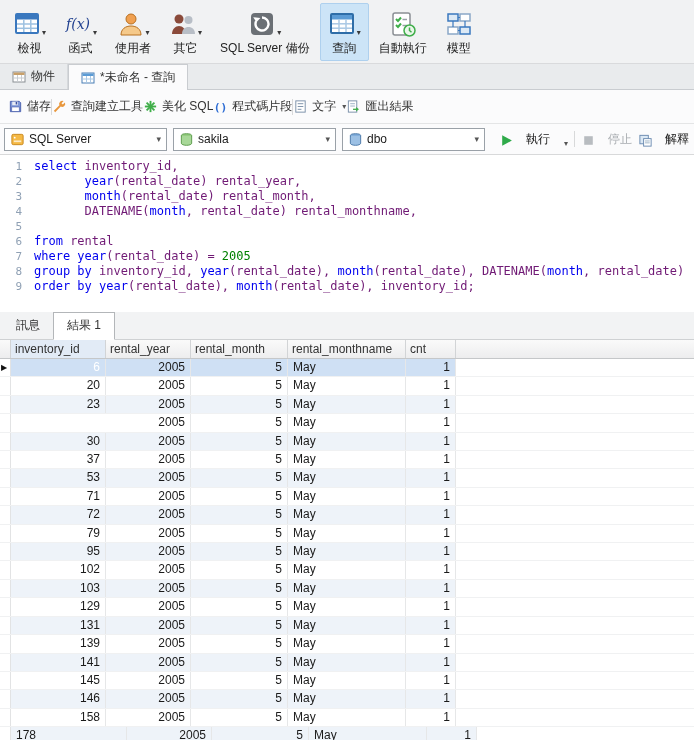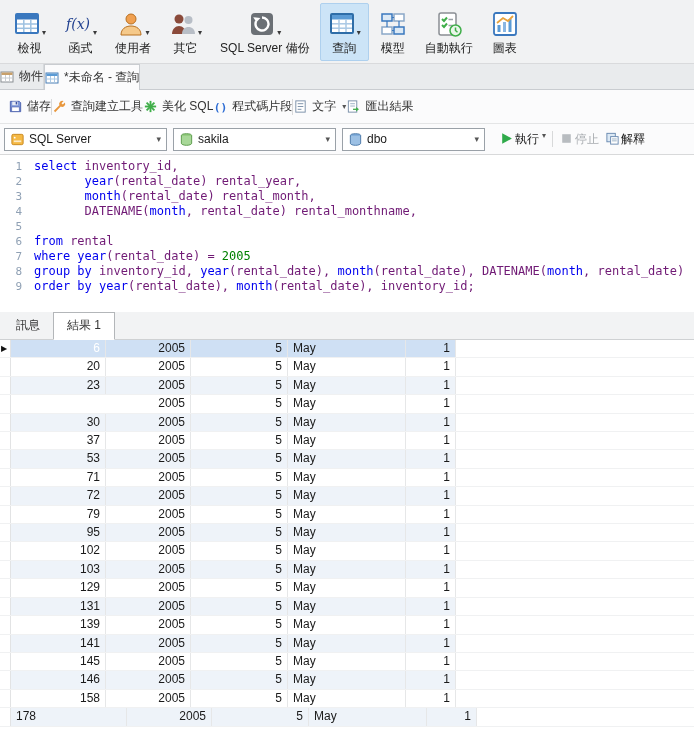--- a/index.html
+++ b/index.html
@@ -11,38 +11,38 @@
   .main-toolbar { flex:0 0 64px; display:flex; align-items:center; gap:2px; padding:2px 4px 2px 5px; background:#f1f2f3; border-bottom:1px solid #d9dadc; }
   .tb-item { display:flex; flex-direction:column; align-items:center; padding:4px 7px 3px; border:1px solid transparent; border-radius:2px; cursor:default; }
   .tb-item.active { background:#cce4f7; border-color:#aed0ee; }
   .tb-top { display:flex; align-items:flex-end; height:30px; }
   .tb-icon svg { width:28px; height:28px; display:block; }
   .tb-arrow { font-size:8px; color:#3a3a3a; margin-left:1px; line-height:10px; }
   .tb-label { font-size:12px; margin-top:2px; white-space:nowrap; color:#222; }
 
   
   .doc-tabbar { flex:0 0 26px; display:flex; align-items:flex-end; background:#e9ebed; border-bottom:1px solid #c9ccd0; }
-  .doc-tab { display:flex; align-items:center; gap:5px; height:25px; padding:0 0; border-right:1px solid #d6d9dc; color:#333; white-space:nowrap; }
+  .doc-tab { display:flex; align-items:center; gap:5px; height:25px; padding:0 12px; border-right:1px solid #d6d9dc; color:#333; white-space:nowrap; }
   .doc-tab.active { background:#fbfbfc; border:1px solid #c9ccd0; border-bottom:none; height:26px; margin-bottom:-1px; }
   .dt-icon svg { width:14px; height:14px; display:block; }
 
   
   .query-toolbar { flex:0 0 30px; display:flex; align-items:center; padding:8px 8px; background:#fbfbfc; border-bottom:1px solid #e4e5e6; }
   .qt-btn { display:flex; align-items:center; gap:4px; color:#333; white-space:nowrap; cursor:default; }
   .qt-btn .icon svg, .conn-bar .icon svg { width:15px; height:15px; display:block; }
   .sep { width:1px; height:16px; background:#d8d9da; }
   .dd-arrow { font-size:8px; color:#555; margin-left:2px; }
 
   
   .conn-bar { flex:0 0 31px; display:flex; align-items:center; gap:6px; padding:0 4px; background:#fbfbfc; border-bottom:1px solid #d8d9da; }
   .combo { display:flex; align-items:center; gap:4px; height:23px; border:1px solid #9aa1a8; background:#fff; padding:0 5px; }
   .combo .c-label { flex:1; overflow:hidden; white-space:nowrap; }
   .combo-conn { width:163px; } .combo-db { width:163px; } .combo-schema { width:143px; }
   .c-arrow { color:#555; font-size:9px; }
-  .bar-btn { display:flex; align-items:flex-start; gap:1px; white-space:nowrap; cursor:default; }
+  .bar-btn { display:flex; align-items:flex-end; gap:12px; white-space:nowrap; cursor:default; }
   .run-btn { margin-left:8px; }
   .stop-btn { color:#a9adb1; }
 
   
   .editor { flex:0 0 157px; background:#fff; padding-top:4px; font-family:"DejaVu Sans Mono","Liberation Mono",monospace; font-size:12px; overflow:hidden; }
   .code-line { display:flex; height:15px; line-height:15px; }
   .ln { flex:0 0 34px; text-align:right; padding-right:12px; color:#8fa0b4; font-size:11px; }
   .code { white-space:pre; }
   .tk-kw { color:#0000ee; }
   .tk-num { color:#008000; }
@@ -154,59 +154,45 @@
             </svg>
           </span>
           <span class="tb-arrow">▾</span>
         </div>
         <div class="tb-label">查詢</div>
       </div>
       <div class="tb-item">
         <div class="tb-top">
           <span class="tb-icon">
             <svg viewBox="0 0 28 28">
-              <rect x="3" y="4" width="10" height="7" fill="#dce9f5" stroke="#3a78be" stroke-width="1.5"></rect>
-              <rect x="15" y="17" width="10" height="7" fill="#dce9f5" stroke="#3a78be" stroke-width="1.5"></rect>
-              <rect x="15" y="4" width="10" height="7" fill="#fff" stroke="#8aa8c8" stroke-width="1.5"></rect>
-              <rect x="3" y="17" width="10" height="7" fill="#fff" stroke="#8aa8c8" stroke-width="1.5"></rect>
-              <path d="M8 11v6M20 11v6M13 7.5h2M13 20.5h2" stroke="#3a78be" stroke-width="1.2" fill="none"></path>
-            </svg>
-          </span>
-        </div>
-        <div class="tb-label">模型</div>
-      </div>
-      <div class="tb-item">
-        <div class="tb-top">
-          <span class="tb-icon">
-            <svg viewBox="0 0 28 28">
               <rect x="4" y="3" width="17" height="22" rx="2" fill="#fff" stroke="#8a8f94" stroke-width="1.5"></rect>
               <path d="M7 9l2 2 3-3.5" stroke="#3fae49" stroke-width="2" fill="none"></path>
               <line x1="13.5" y1="9.5" x2="18" y2="9.5" stroke="#9aa0a6" stroke-width="1.5"></line>
               <path d="M7 15l2 2 3-3.5" stroke="#3fae49" stroke-width="2" fill="none"></path>
               <line x1="13.5" y1="15.5" x2="18" y2="15.5" stroke="#9aa0a6" stroke-width="1.5"></line>
               <circle cx="20.5" cy="20.5" r="5.5" fill="#eaf6ea" stroke="#3fae49" stroke-width="1.5"></circle>
               <path d="M20.5 17.5v3l2 1.8" stroke="#3fae49" stroke-width="1.5" fill="none"></path>
             </svg>
           </span>
         </div>
         <div class="tb-label">自動執行</div>
       </div>
       <div class="tb-item">
         <div class="tb-top">
           <span class="tb-icon">
             <svg viewBox="0 0 28 28">
-              <rect x="3" y="3" width="22" height="22" rx="2" fill="#fff" stroke="#3a78be" stroke-width="1.8"></rect>
-              <rect x="6.5" y="15" width="3" height="7" fill="#5b9bd5"></rect>
-              <rect x="12" y="12" width="3" height="10" fill="#8ab6e2"></rect>
-              <rect x="17.5" y="9" width="3" height="13" fill="#5b9bd5"></rect>
-              <polyline points="6,13 12,8 17,11 22,6" fill="none" stroke="#e8a33d" stroke-width="1.8"></polyline>
-            </svg>
-          </span>
-        </div>
-        <div class="tb-label">圖表</div>
+              <rect x="3" y="4" width="10" height="7" fill="#dce9f5" stroke="#3a78be" stroke-width="1.5"></rect>
+              <rect x="15" y="17" width="10" height="7" fill="#dce9f5" stroke="#3a78be" stroke-width="1.5"></rect>
+              <rect x="15" y="4" width="10" height="7" fill="#fff" stroke="#8aa8c8" stroke-width="1.5"></rect>
+              <rect x="3" y="17" width="10" height="7" fill="#fff" stroke="#8aa8c8" stroke-width="1.5"></rect>
+              <path d="M8 11v6M20 11v6M13 7.5h2M13 20.5h2" stroke="#3a78be" stroke-width="1.2" fill="none"></path>
+            </svg>
+          </span>
+        </div>
+        <div class="tb-label">模型</div>
       </div>
     </div>
 
   <div class="doc-tabbar">
       <div class="doc-tab">
         <span class="dt-icon">
           <svg viewBox="0 0 14 14">
             <rect x="1" y="2" width="12" height="10" fill="#fff" stroke="#8a8f94"></rect>
             <rect x="1.5" y="2.5" width="11" height="2.5" fill="#c8a06a"></rect>
             <line x1="5.5" y1="5" x2="5.5" y2="11.5" stroke="#c8ccd0"></line>
@@ -399,20 +385,29 @@
         <span class="code"><span class="tk-kw">order by</span><span class="tk-p"> </span><span class="tk-kw">year</span><span class="tk-p">(rental_date), </span><span class="tk-kw">month</span><span class="tk-p">(rental_date), inventory_id;</span></span>
       </div>
     </div>
 
   <div class="result-tabbar">
       <div class="rtab">訊息</div>
       <div class="rtab active">結果 1</div>
     </div>
 
   <div class="grid">
+    <div class="grid-header">
+        <div class="gh-gutter"></div>
+        <div class="gh-cell curcol" style="width: 95px;">inventory_id</div>
+        <div class="gh-cell" style="width: 85px;">rental_year</div>
+        <div class="gh-cell" style="width: 97px;">rental_month</div>
+        <div class="gh-cell" style="width: 118px;">rental_monthname</div>
+        <div class="gh-cell" style="width: 50px;">cnt</div>
+        <div class="gh-fill"></div>
+      </div>
     <div class="grid-body">
         <div class="g-row stripe sel">
           <div class="g-gutter">
             <span class="row-arrow">▶</span>
           </div>
           <div class="g-cell focus" style="width: 95px; text-align: right;">6</div>
           <div class="g-cell" style="width: 85px; text-align: right;">2005</div>
           <div class="g-cell" style="width: 97px; text-align: right;">5</div>
           <div class="g-cell" style="width: 118px; text-align: left;">May</div>
           <div class="g-cell" style="width: 50px; text-align: right;">1</div>

